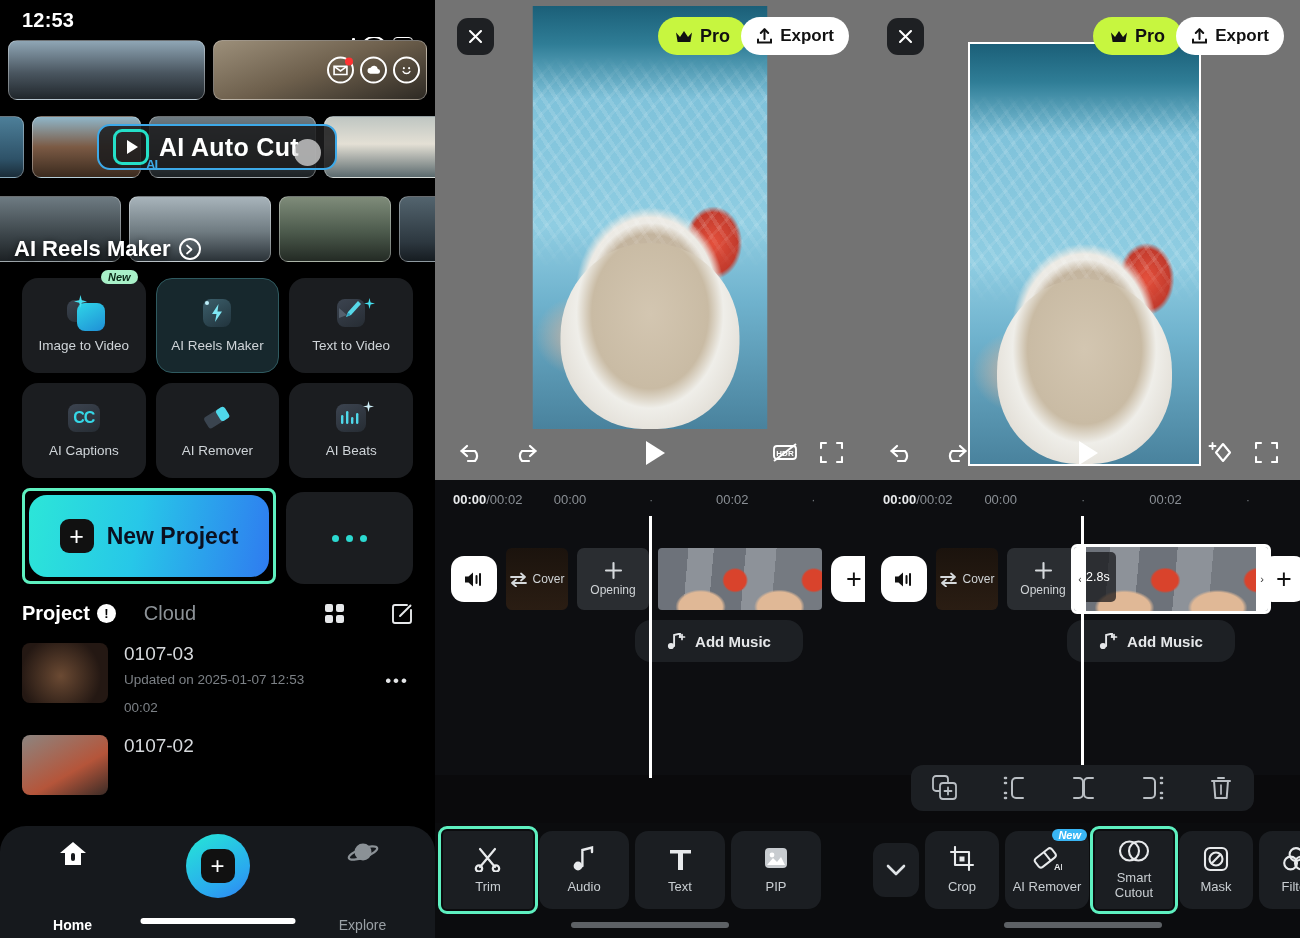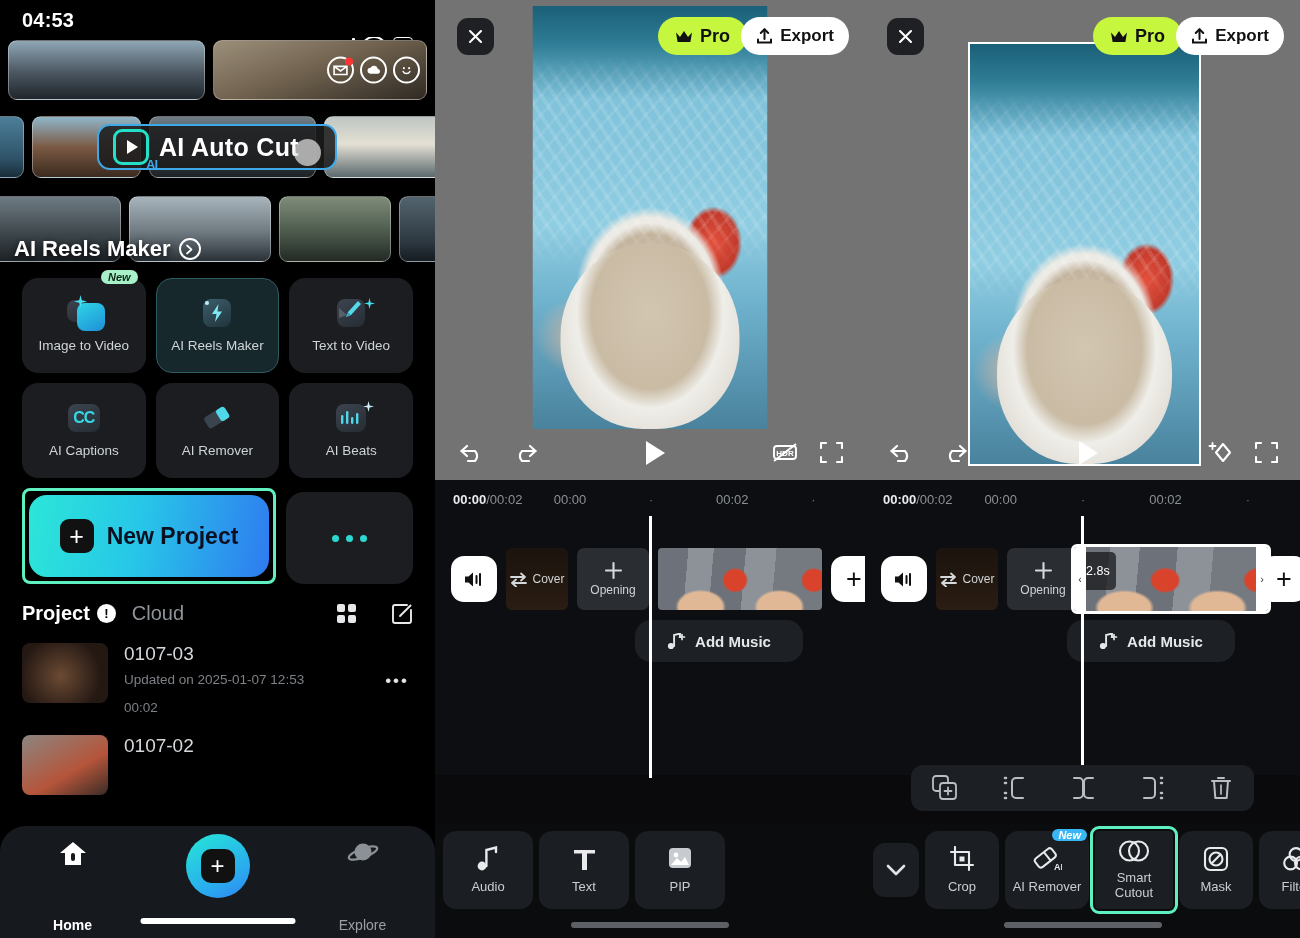--- a/index.html
+++ b/index.html
@@ -97,21 +97,21 @@
     background: linear-gradient(100deg,#2ce6d8 0%,#27c7e8 45%,#2f7bf0 100%);
     display:flex; align-items:center; justify-content:center; gap: 13px; }
   .np-plus { width: 34px; height: 34px; border-radius: 9px; background:#111; color:#fff;
     display:flex;align-items:center;justify-content:center; font-size: 25px; font-weight: 400; line-height:0;}
   .np-label { color: #0b1020; font-size: 23px; font-weight: 700; }
   .more-tile { background:#1b1d20; border-radius: 18px; height: 92px; margin-top:4px;
     display:flex; align-items:center; justify-content:center; gap: 7px; }
   .more-tile i { width: 7px; height:7px; border-radius:50%; background:#2cd9d0; display:block;}
 
   
-  .projhdr { display:flex; align-items:center; padding: 18px 22px 0; gap: 16px; }
+  .projhdr { display:flex; align-items:center; padding: 18px 22px 0; gap: 28px; }
   .projhdr .pt { color:#fff; font-size: 20px; font-weight: 700; display:flex;align-items:center;gap:7px;}
   .excl { width:19px;height:19px;border-radius:50%;background:#fff;color:#000;font-size:13px;
     font-weight:800; display:flex;align-items:center;justify-content:center;}
   .projhdr .cloud { color:#8d9398; font-size: 20px; }
   .projhdr .sp { flex: 1; }
   .hdr-icon { color:#e6e8ea; }
 
   
   .plist { padding: 8px 0 0 0; }
   .prow { display:flex; gap: 16px; padding: 10px 22px; align-items:flex-start; position:relative;}
@@ -237,42 +237,42 @@
     border: 3px solid #fff; border-radius: 6px; z-index: 7; overflow:hidden;
      background: linear-gradient(95deg,#6d727a 0 18%, #8d9299 18% 33%, #6d727a 33% 52%, #8d9299 52% 70%, #757a81 70% 100%); }
   .clip-sel .cstrip2 { position:absolute; inset:0;
       background:
         radial-gradient(ellipse 22% 40% at 26% 95%, #e0b896 0 60%, rgba(224,184,150,0) 70%),
         radial-gradient(ellipse 22% 40% at 74% 95%, #e0b896 0 60%, rgba(224,184,150,0) 70%),
         radial-gradient(ellipse 11% 28% at 47% 52%, #d9432c 0 60%, rgba(217,67,44,0) 72%),
         radial-gradient(ellipse 11% 28% at 95% 52%, #d9432c 0 60%, rgba(217,67,44,0) 72%);
   }
   .dur-badge { position:absolute; left: 6px; top: 5px; background: rgba(20,20,22,.72);
-    color:#fff; font-size: 12.5px; padding: 12px 6px; border-radius: 5px; z-index: 3;}
+    color:#fff; font-size: 12.5px; padding: 18px 6px; border-radius: 5px; z-index: 3;}
   .handle { position:absolute; top:0; bottom:0; width: 12px; background:#fff; color:#333;
     display:flex;align-items:center;justify-content:center; font-size: 11px; z-index:4;}
   .actionbar { position:absolute; bottom: 127px; left: 46px; width: 343px; height: 46px;
     border-radius: 12px; background:#1c1f23; display:flex; align-items:center;
     justify-content: space-around; color:#b9bec3; z-index: 9;}
   .collapse { width: 46px; height: 54px; border-radius: 12px; background:#1b1e22;
     display:flex;align-items:center;justify-content:center; flex:none; margin-top: 12px;}
   .badge-new2 { position:absolute; top: -2px; right: 2px; background:#39b6f5; color:#fff;
     font-size: 11px; font-weight:700; border-radius: 7px; padding: 0px 6px; font-style: italic; z-index:3;}
 
   svg { display:block; }
 </style>
 </head>
 <body>
 
 <div class="screen">
 
   <div class="panel left">
 
     <div class="statusbar">
-      <div class="clock">04:53</div>
+      <div class="clock">12:53</div>
       <div class="status-right">
         <div class="bars">
             <i></i>
             <i></i>
             <i></i>
             <i></i>
           </div>
         <svg width="20" height="15" viewBox="0 0 20 15">
           <path d="M10 13.2 L6.6 9.4 a5 5 0 0 1 6.8 0 Z" fill="#fff"></path>
           <path d="M3.6 6.6 a9 9 0 0 1 12.8 0" stroke="#fff" stroke-width="2" fill="none" stroke-linecap="round"></path>
@@ -598,20 +598,28 @@
           <circle cx="4" cy="13" r="3.1" fill="#e5e7e9"></circle>
             <path d="M7.1 13 V2 L13 0.6 V4" stroke="#e5e7e9" stroke-width="1.9" fill="none" stroke-linecap="round"></path>
           <path d="M15 1.5 v5 M12.5 4 h5" stroke="#e5e7e9" stroke-width="1.7" stroke-linecap="round"></path>
         </svg>
         <span>Add Music</span>
       </div>
     </div>
 
     <div class="toolbar">
       <div class="tb-items">
+        <span class="tb tb-sel">
+          <svg width="28" height="26" viewBox="0 0 28 26">
+            <path d="M6 3 L21 21 M21 3 L6 21" stroke="#e8eaec" stroke-width="2.2" stroke-linecap="round"></path>
+            <circle cx="5" cy="22.5" r="3.2" stroke="#e8eaec" stroke-width="2.2" fill="none"></circle>
+            <circle cx="22" cy="22.5" r="3.2" stroke="#e8eaec" stroke-width="2.2" fill="none"></circle>
+          </svg>
+          <span class="lab">Trim</span>
+        </span>
         <span class="tb">
           <svg width="24" height="26" viewBox="0 0 24 26">
             <circle cx="6" cy="20" r="4.4" fill="#e8eaec"></circle>
               <path d="M10.4 20 V4 L20 1.5 V6" stroke="#e8eaec" stroke-width="2.4" fill="none" stroke-linecap="round"></path>
           </svg>
           <span class="lab">Audio</span>
         </span>
         <span class="tb">
           <svg width="27" height="26" viewBox="0 0 27 26">
             <path d="M3 4 H24 V7.5 H16 V24 H11 V7.5 H3 Z" fill="#e8eaec"></path>

